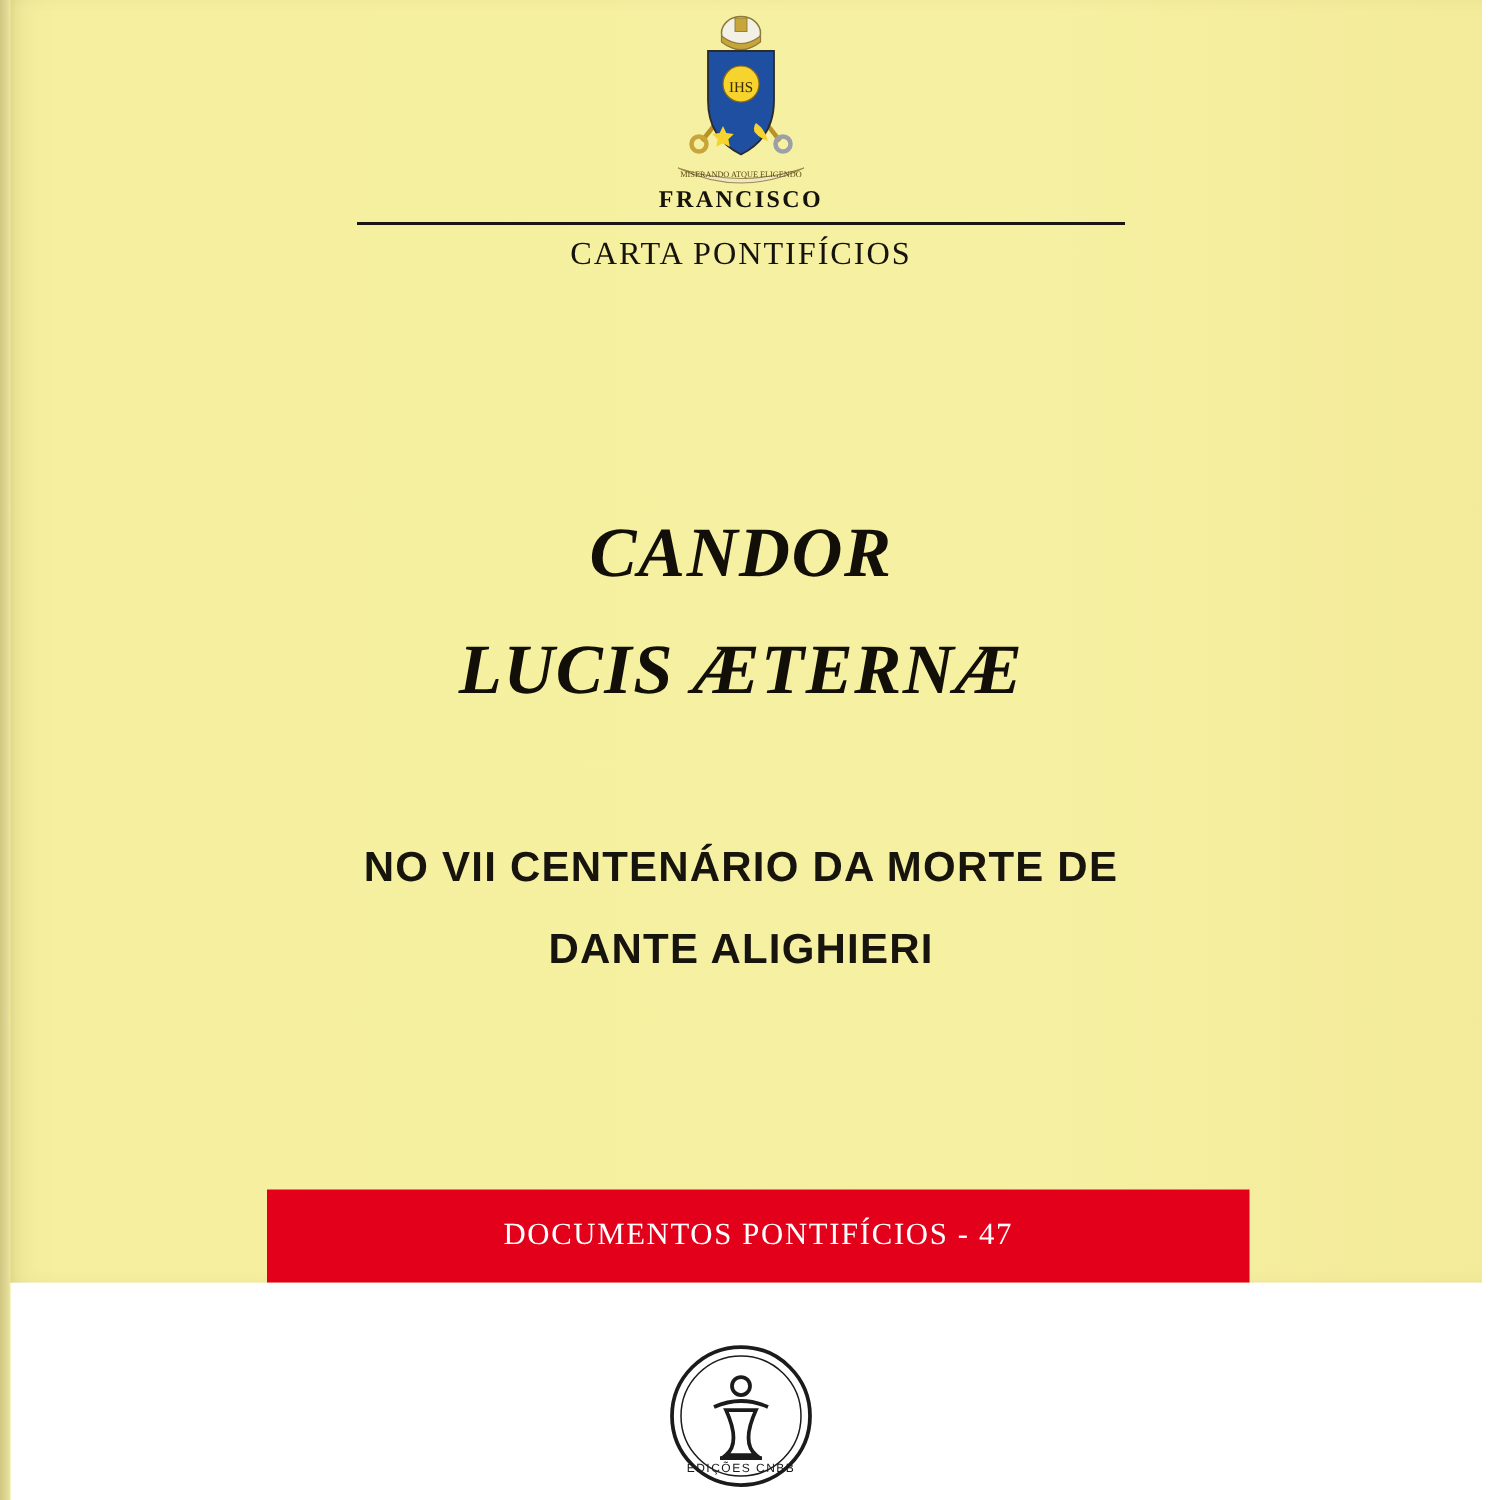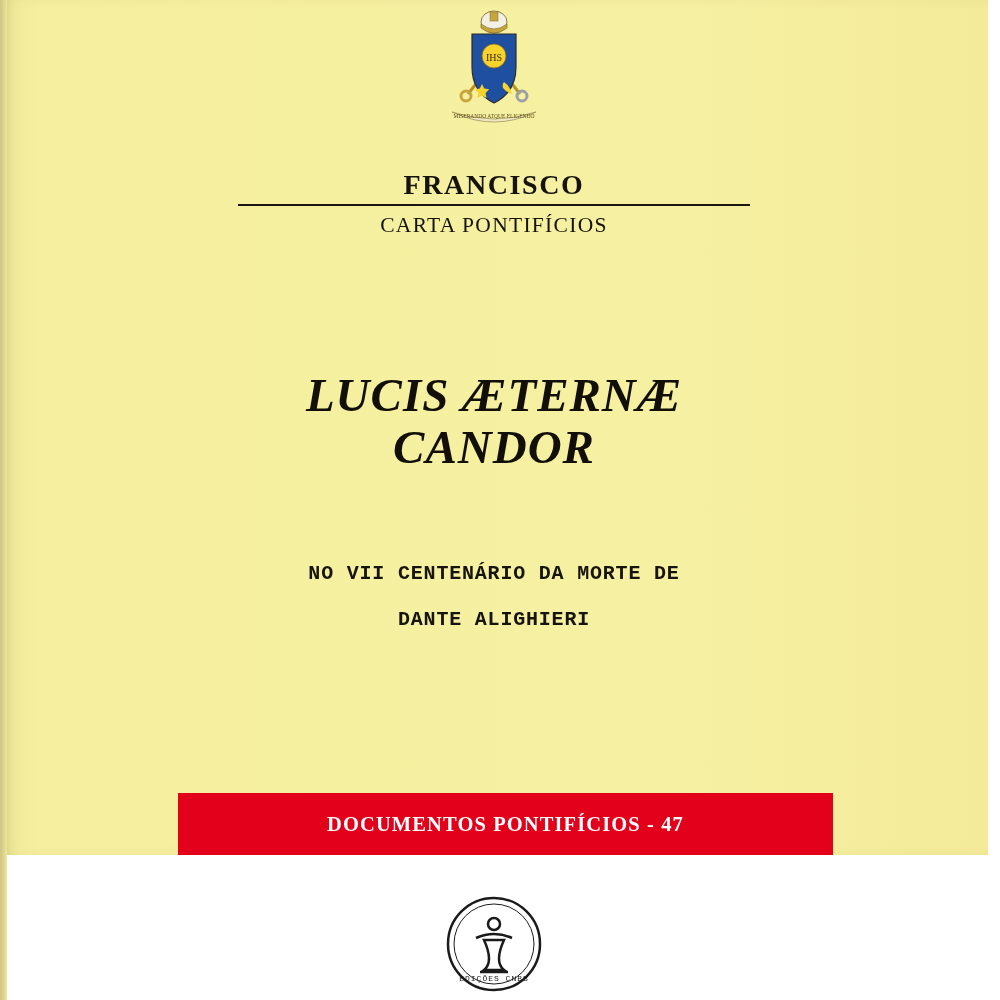--- a/index.html
+++ b/index.html
@@ -71,25 +71,24 @@
     position: absolute;
     left: 0;
     right: 0;
     top: 126px;
     text-align: center;
   }
 
   .pope-name {
     font-family: "Liberation Serif", serif;
     font-weight: bold;
-    font-size: 28px;
+    font-size: 16px;
     letter-spacing: 1.6px;
     color: #16130c;
     line-height: 1.05;
-    margin-top: 44px;
   }
 
   .rule {
     width: 512px;
     height: 2px;
     background: #1b1710;
     margin: 5px auto 0 auto;
   }
 
   .doc-kind {
@@ -131,23 +130,23 @@
   
   .subtitle-block {
     position: absolute;
     left: 0;
     right: 0;
     top: 562px;
     text-align: center;
   }
 
   .subtitle-line {
-    font-family: Liberation Mono, monospace;
+    font-family: Liberation Sans, sans-serif;
     font-weight: bold;
-    font-size: 20px;
+    font-size: 28px;
     letter-spacing: 0.8px;
     color: #17140d;
   }
 
   .subtitle-line-2 {
     margin-top: 23px;
   }
 
   
   .series-band {
@@ -160,21 +159,21 @@
   }
 
   .series-band-text {
     position: absolute;
     left: 0;
     right: 0;
     top: 50%;
     transform: translateY(-50%);
     text-align: center;
     font-family: "Liberation Serif", serif;
-    font-weight: bold;
+    font-weight: normal;
     font-size: 20.5px;
     letter-spacing: 1.1px;
     color: #ffffff;
   }
 
   
   .publisher-logo {
     position: absolute;
     left: 50%;
     transform: translateX(-50%);
@@ -182,21 +181,21 @@
     width: 96px;
     height: 96px;
   }
 
   .publisher-caption {
     position: absolute;
     left: 0;
     right: 0;
     top: 974px;
     text-align: center;
-    font-family: Liberation Mono, monospace;
+    font-family: Liberation Sans, sans-serif;
     font-size: 8px;
     letter-spacing: 1px;
     color: #1a1a1a;
   }
 </style>
 </head>
 <body>
 
 <div id="book-cover">
 
@@ -232,22 +231,22 @@
       </svg>
     </div>
 
     <div class="header-block">
       <div class="pope-name">FRANCISCO</div>
       <div class="rule"></div>
       <div class="doc-kind">CARTA PONTIFÍCIOS</div>
     </div>
 
     <div class="title-block">
+      <div class="title-line title-line-1">CANDOR</div>
       <div class="title-line title-line-2">LUCIS ÆTERNÆ</div>
-      <div class="title-line title-line-1">CANDOR</div>
     </div>
 
     <div class="subtitle-block">
       <div class="subtitle-line subtitle-line-1">NO VII CENTENÁRIO DA MORTE DE</div>
       <div class="subtitle-line subtitle-line-2">DANTE ALIGHIERI</div>
     </div>
 
     <div class="series-band">
       <div class="series-band-text">DOCUMENTOS PONTIFÍCIOS  -  47</div>
     </div>

